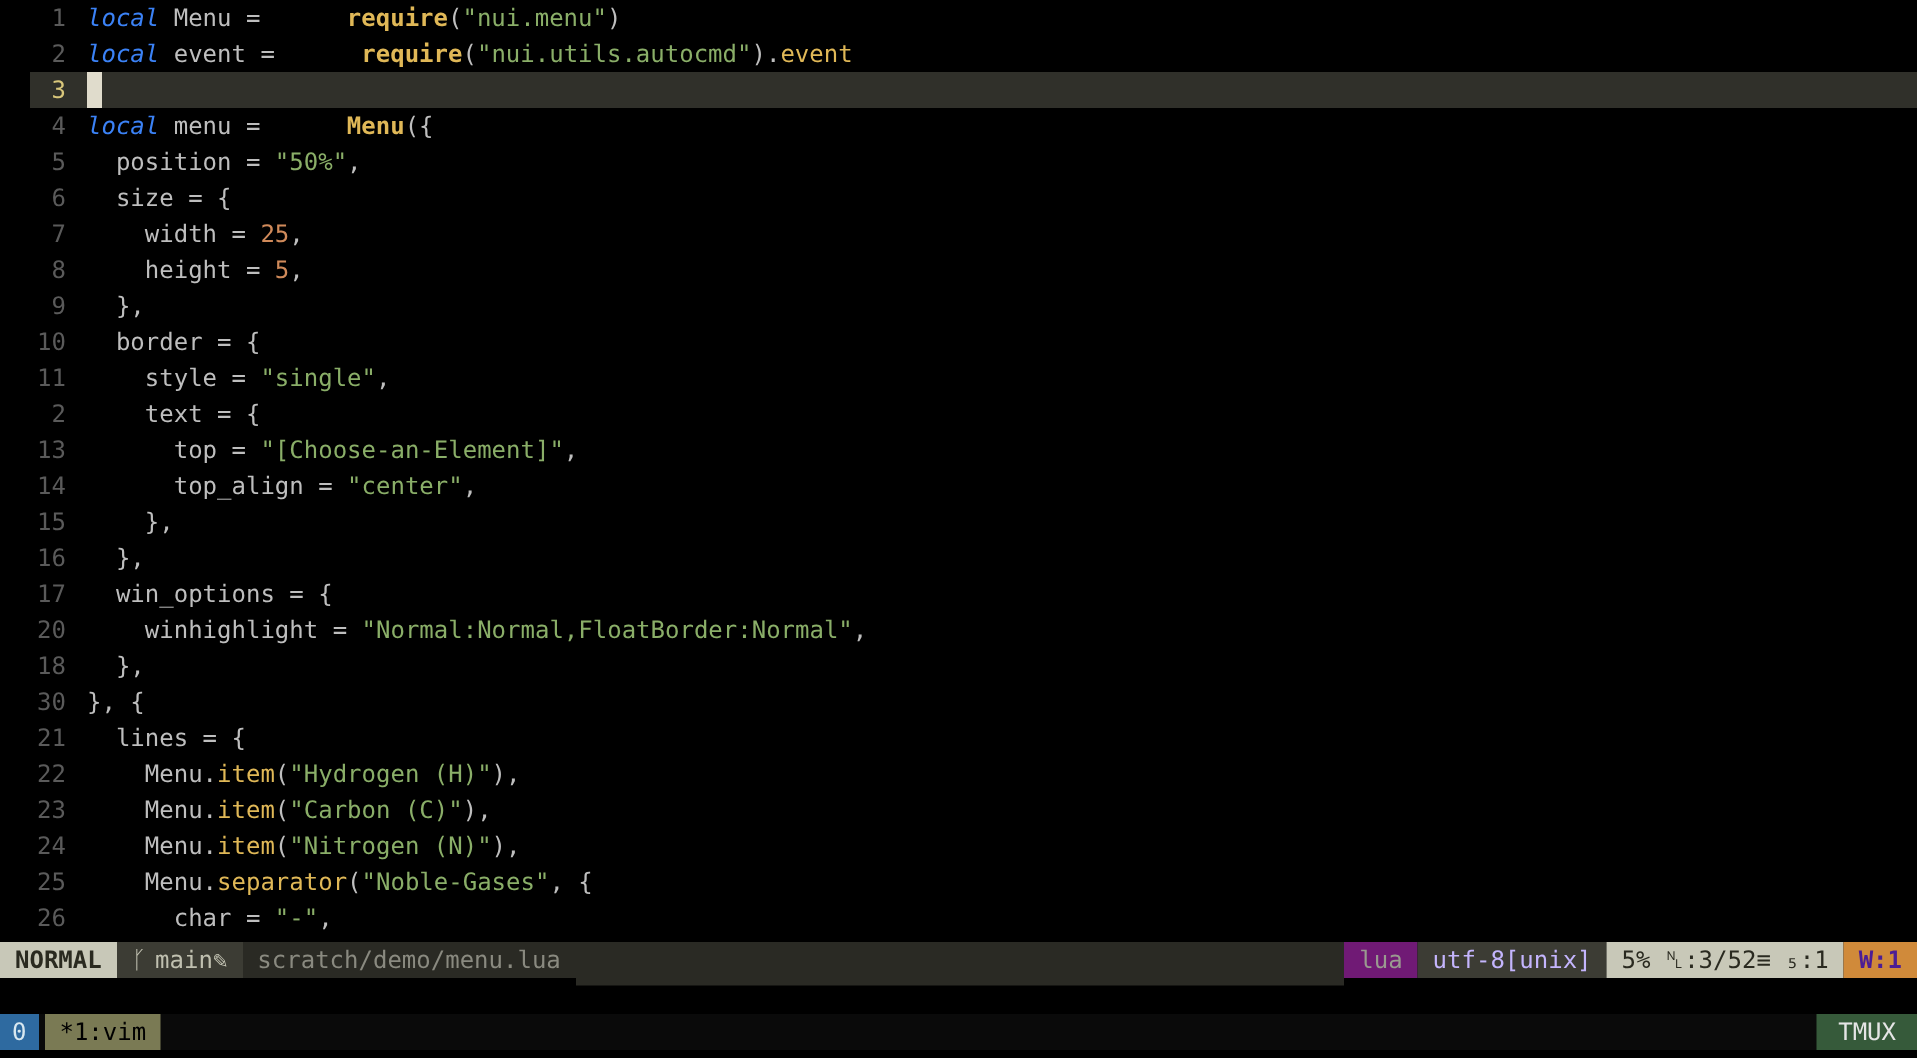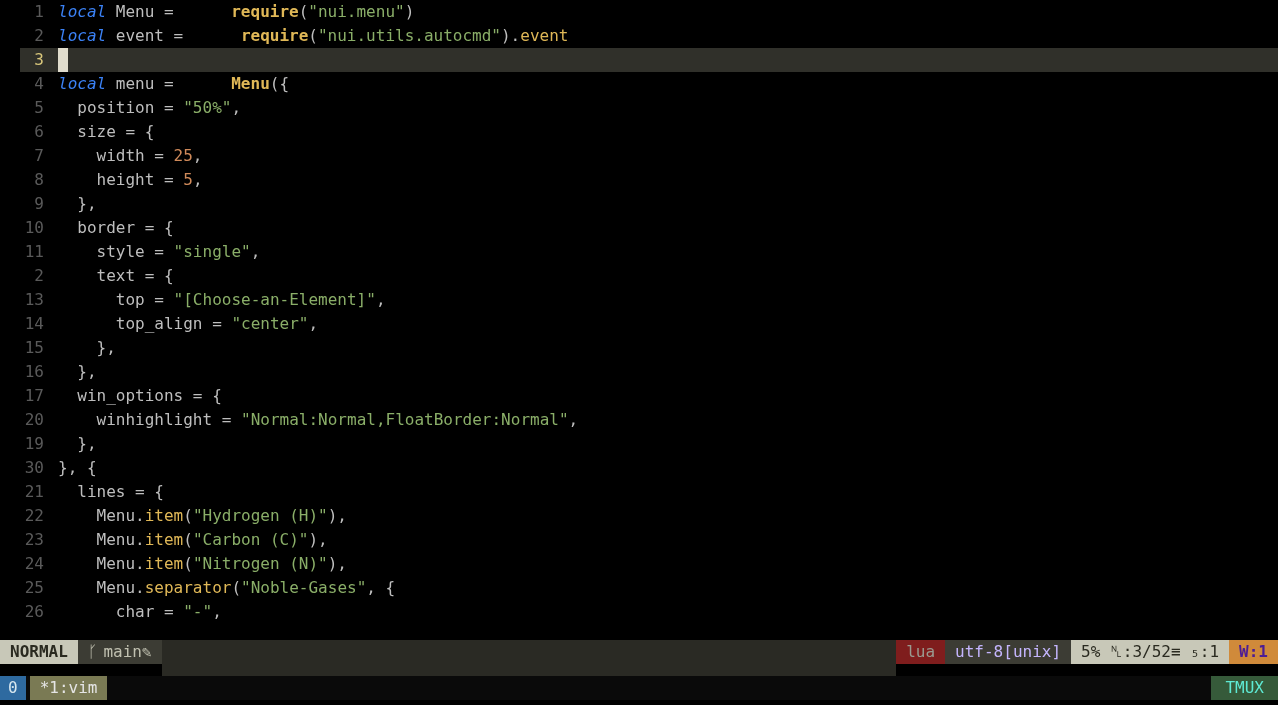--- a/index.html
+++ b/index.html
@@ -65,51 +65,50 @@
   .str  { color: #8aae68; }                           
   .num  { color: #d08a5a; }                           
   .punc { color: #bebebe; }
 
   
   .statusline {
     position: absolute;
     left: 0;
     right: 0;
     top: 628px;
-    height: 40px;
+    height: 29px;
     display: flex;
     font-size: 16px;
-    margin-top: 12px;
   }
   .sl-seg { display: inline-flex; align-items: center; padding: 0 10px; height: 24px; }
   .sl-mode   { background: #c8c8b8; color: #2a2a20; font-weight: bold; }
   .sl-branch { background: #3c3c34; color: #c0c0b0; }
   .sl-file   { background: #2a2a24; color: #8a8a80; flex: 0 0 auto; }
   .sl-fill   { background: #2a2a24; flex: 1; }
-  .sl-ft     { background: #7f1d1d; color: #9a9a90; }
+  .sl-ft     { background: #701a75; color: #9a9a90; }
   .sl-enc    { background: #3c3c34; color: #c4b5fd; }
   .sl-pos    { background: #c8c8b8; color: #2a2a20; }
   .sl-warn   { background: #d08a3a; color: #4c1d95; font-weight: bold; }
   .branch-icon { margin-right: 6px; font-style: normal; }
 
   
   .tmuxline {
     position: absolute;
     left: 0;
     right: 0;
     top: 676px;
     height: 24px;
     background: #0a0a0a;
     display: flex;
     align-items: center;
   }
   .tmux-sess { background: #2e6aa0; color: #d8e8f0; padding: 0 8px; height: 24px; display: inline-flex; align-items: center; }
-  .tmux-win  { background: #7a7a54; color: #e5e5e5; padding: 0 10px; height: 24px; display: inline-flex; align-items: center; margin-left: 4px; }
+  .tmux-win  { background: #7a7a54; color: #000000; padding: 0 10px; height: 24px; display: inline-flex; align-items: center; margin-left: 4px; }
   .tmux-fill { flex: 1; }
-  .tmux-name { background: #365a3a; color: #5eead4; padding: 0 14px; height: 24px; display: inline-flex; align-items: center; }
+  .tmux-name { background: #365a3a; color: #e5e5e5; padding: 0 14px; height: 24px; display: inline-flex; align-items: center; }
 </style>
 </head>
 <body>
 
 <div class="editor">
 
   <div class="cursorline"></div>
 
   <div class="gutter" id="gutter">
       <div class="ln">1</div>
@@ -123,41 +122,42 @@
       <div class="ln">9</div>
       <div class="ln">10</div>
       <div class="ln">11</div>
       <div class="ln">2</div>
       <div class="ln">13</div>
       <div class="ln">14</div>
       <div class="ln">15</div>
       <div class="ln">16</div>
       <div class="ln">17</div>
       <div class="ln">20</div>
-      <div class="ln">19</div>
+      <div class="ln">18</div>
       <div class="ln">30</div>
       <div class="ln">21</div>
       <div class="ln">22</div>
       <div class="ln">23</div>
       <div class="ln">24</div>
       <div class="ln">25</div>
       <div class="ln">26</div>
     </div>
 
   <div class="code" id="code"><div class="row"><span class="kw">local</span><span class="ident"> Menu </span><span class="punc">= </span><span class="fn">require</span><span class="punc">(</span><span class="str">"nui.menu"</span><span class="punc">)</span></div><div class="row"><span class="kw">local</span><span class="ident"> event </span><span class="punc">= </span><span class="fn">require</span><span class="punc">(</span><span class="str">"nui.utils.autocmd"</span><span class="punc">).</span><span class="fnnl">event</span></div><div class="row"><span class="ident"></span></div><div class="row"><span class="kw">local</span><span class="ident"> menu </span><span class="punc">= </span><span class="fn">Menu</span><span class="punc">({</span></div><div class="row"><span class="ident">  position </span><span class="punc">= </span><span class="str">"50%"</span><span class="punc">,</span></div><div class="row"><span class="ident">  size </span><span class="punc">= {</span></div><div class="row"><span class="ident">    width </span><span class="punc">= </span><span class="num">25</span><span class="punc">,</span></div><div class="row"><span class="ident">    height </span><span class="punc">= </span><span class="num">5</span><span class="punc">,</span></div><div class="row"><span class="punc">  },</span></div><div class="row"><span class="ident">  border </span><span class="punc">= {</span></div><div class="row"><span class="ident">    style </span><span class="punc">= </span><span class="str">"single"</span><span class="punc">,</span></div><div class="row"><span class="ident">    text </span><span class="punc">= {</span></div><div class="row"><span class="ident">      top </span><span class="punc">= </span><span class="str">"[Choose-an-Element]"</span><span class="punc">,</span></div><div class="row"><span class="ident">      top_align </span><span class="punc">= </span><span class="str">"center"</span><span class="punc">,</span></div><div class="row"><span class="punc">    },</span></div><div class="row"><span class="punc">  },</span></div><div class="row"><span class="ident">  win_options </span><span class="punc">= {</span></div><div class="row"><span class="ident">    winhighlight </span><span class="punc">= </span><span class="str">"Normal:Normal,FloatBorder:Normal"</span><span class="punc">,</span></div><div class="row"><span class="punc">  },</span></div><div class="row"><span class="punc">}, {</span></div><div class="row"><span class="ident">  lines </span><span class="punc">= {</span></div><div class="row"><span class="ident">    Menu.</span><span class="fnnl">item</span><span class="punc">(</span><span class="str">"Hydrogen (H)"</span><span class="punc">),</span></div><div class="row"><span class="ident">    Menu.</span><span class="fnnl">item</span><span class="punc">(</span><span class="str">"Carbon (C)"</span><span class="punc">),</span></div><div class="row"><span class="ident">    Menu.</span><span class="fnnl">item</span><span class="punc">(</span><span class="str">"Nitrogen (N)"</span><span class="punc">),</span></div><div class="row"><span class="ident">    Menu.</span><span class="fnnl">separator</span><span class="punc">(</span><span class="str">"Noble-Gases"</span><span class="punc">, {</span></div><div class="row"><span class="ident">      char </span><span class="punc">= </span><span class="str">"-"</span><span class="punc">,</span></div></div>
 
   <div class="cursor"></div>
 
   <div class="statusline">
     <span class="sl-seg sl-mode">NORMAL</span>
     <span class="sl-seg sl-branch">
       <span class="branch-icon">ᚴ</span>
       <span>main</span>
       <span>✎</span>
     </span>
+    <span class="sl-seg sl-file">scratch/demo/menu.lua</span>
     <span class="sl-fill"></span>
     <span class="sl-seg sl-ft">lua</span>
     <span class="sl-seg sl-enc">utf-8[unix]</span>
     <span class="sl-seg sl-pos">
       <span>5%</span>
       <span>&nbsp;</span>
       <span>␤:3/52</span>
       <span>≡ ₅:1</span>
     </span>
     <span class="sl-seg sl-warn">W:1</span>

